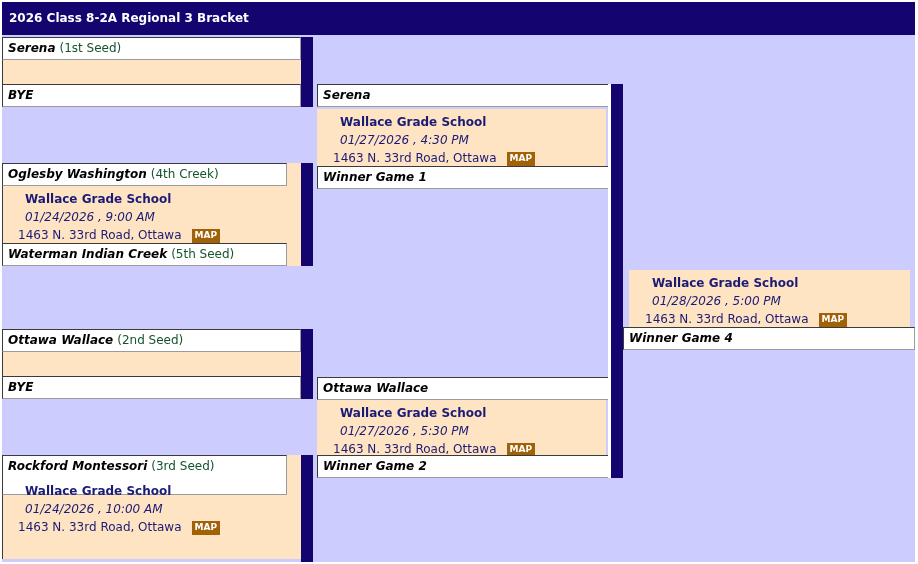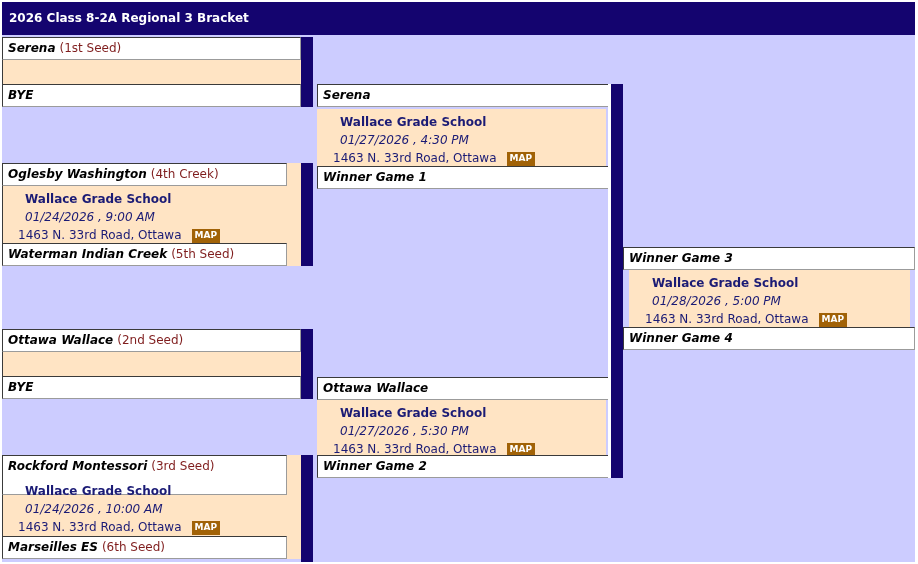--- a/index.html
+++ b/index.html
@@ -16,21 +16,21 @@
     color:#ffffff;font-size:12px;font-weight:bold;line-height:33px;
     padding-left:7px;white-space:nowrap;
   }
   .bg{left:2px;top:35px;width:913px;height:527px;background:#CCCCFF;}
 
   .trow{
     background:#ffffff;border:1px solid;border-color:#3a3a3a #9b9b9b #9b9b9b #3a3a3a;
     font-size:12px;color:#000000;padding:3px 0 0 5px;white-space:nowrap;overflow:hidden;
   }
   .tname{font-weight:bold;font-style:italic;}
-  .seed{font-weight:normal;color:#7f1d1d;margin-left:4px;}
+  .seed{font-weight:normal;color:#14532d;margin-left:4px;}
 
   .peach{background:#FFE4C4;}
   .sep{border-left:1px solid #3a3a3a;}
   .backdrop{border-left:1px solid #3a3a3a;}
 
   .bar{background:#14046F;}
   .whitegap{background:#ffffff;}
 
   .gtext{font-size:12px;color:#1b1b75;line-height:18px;padding-top:4px;white-space:nowrap;overflow:hidden;}
   .gtext .venue{font-weight:bold;margin-left:23px;}
@@ -84,23 +84,20 @@
 
   <div class="abs peach backdrop" style="left:2px;top:455px;width:299px;height:104px;"></div>
   <div class="abs trow" style="left:2px;top:455px;width:285px;height:40px;">
     <span class="tname">Rockford Montessori</span><span class="seed">(3rd Seed)</span>
   </div>
   <div class="abs gtext" style="left:2px;top:478px;width:299px;height:58px;">
     <div class="venue">Wallace Grade School</div>
     <div class="dt">01/24/2026 , 10:00 AM</div>
     <div class="addr"><span>1463 N. 33rd Road, Ottawa</span><span class="map">MAP</span></div>
   </div>
-  <div class="abs trow" style="left:2px;top:536px;width:285px;height:23px;">
-    <span class="tname">Marseilles ES</span><span class="seed">(6th Seed)</span>
-  </div>
 
   <div class="abs bar" style="left:301px;top:37px;width:12px;height:70px;"></div>
   <div class="abs bar" style="left:301px;top:163px;width:12px;height:103px;"></div>
   <div class="abs bar" style="left:301px;top:329px;width:12px;height:70px;"></div>
   <div class="abs bar" style="left:301px;top:455px;width:12px;height:107px;"></div>
 
   <div class="abs trow" style="left:317px;top:84px;width:292px;height:23px;">
     <span class="tname">Serena</span>
   </div>
   <div class="abs peach gtext" style="left:317px;top:109px;width:289px;height:57px;">
@@ -120,23 +117,20 @@
     <div class="dt">01/27/2026 , 5:30 PM</div>
     <div class="addr"><span>1463 N. 33rd Road, Ottawa</span><span class="map">MAP</span></div>
   </div>
   <div class="abs trow" style="left:317px;top:455px;width:292px;height:23px;">
     <span class="tname">Winner Game 2</span>
   </div>
 
   <div class="abs whitegap" style="left:608px;top:84px;width:3px;height:394px;"></div>
   <div class="abs bar" style="left:611px;top:84px;width:12px;height:394px;"></div>
 
-  <div class="abs trow" style="left:623px;top:247px;width:292px;height:23px;">
-    <span class="tname">Winner Game 3</span>
-  </div>
   <div class="abs peach gtext" style="left:629px;top:270px;width:281px;height:57px;">
     <div class="venue">Wallace Grade School</div>
     <div class="dt">01/28/2026 , 5:00 PM</div>
     <div class="addr"><span>1463 N. 33rd Road, Ottawa</span><span class="map">MAP</span></div>
   </div>
   <div class="abs trow" style="left:623px;top:327px;width:292px;height:23px;">
     <span class="tname">Winner Game 4</span>
   </div>
 
 </div>

